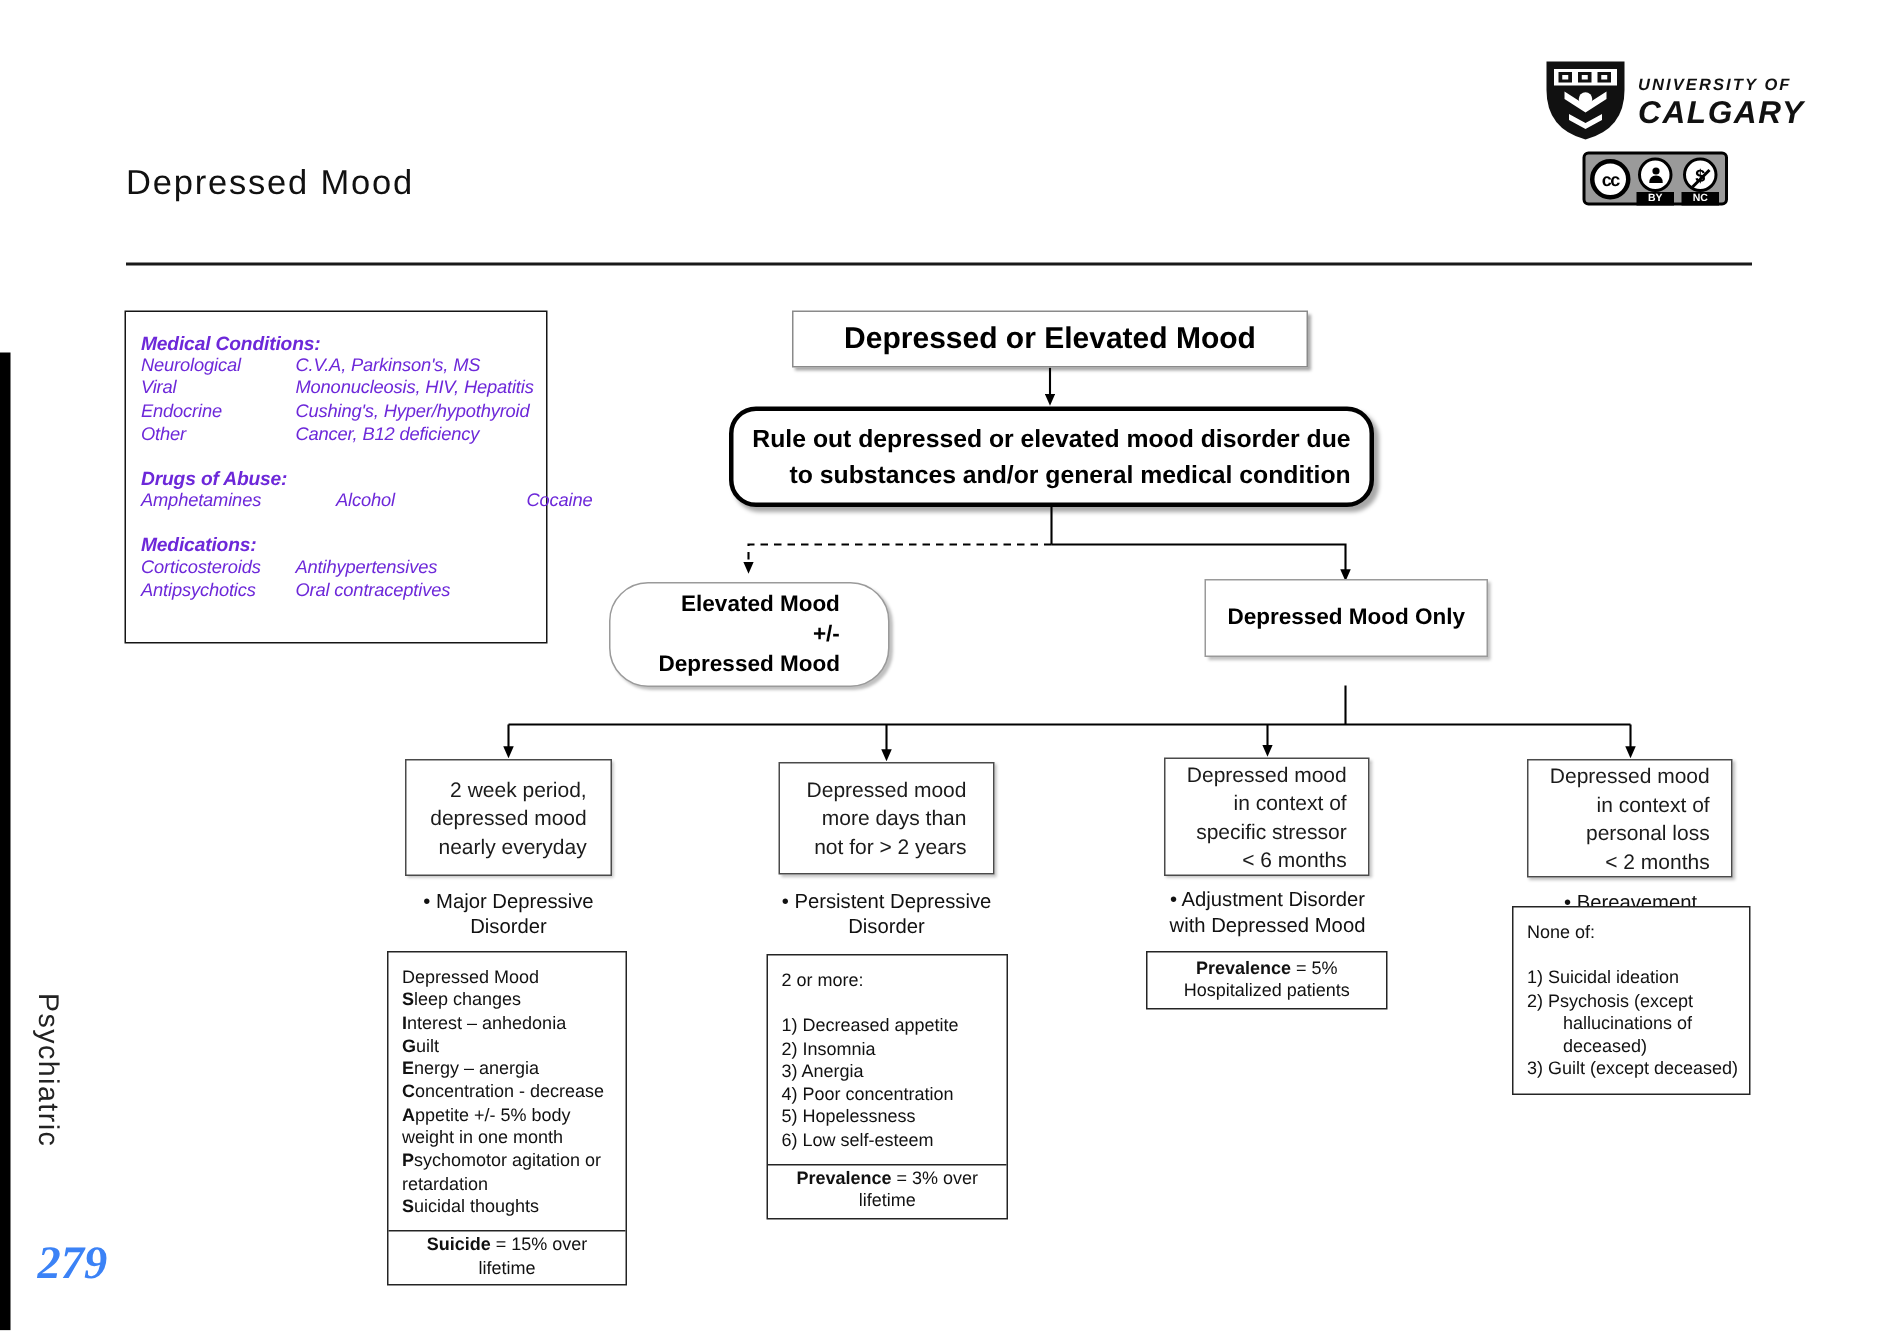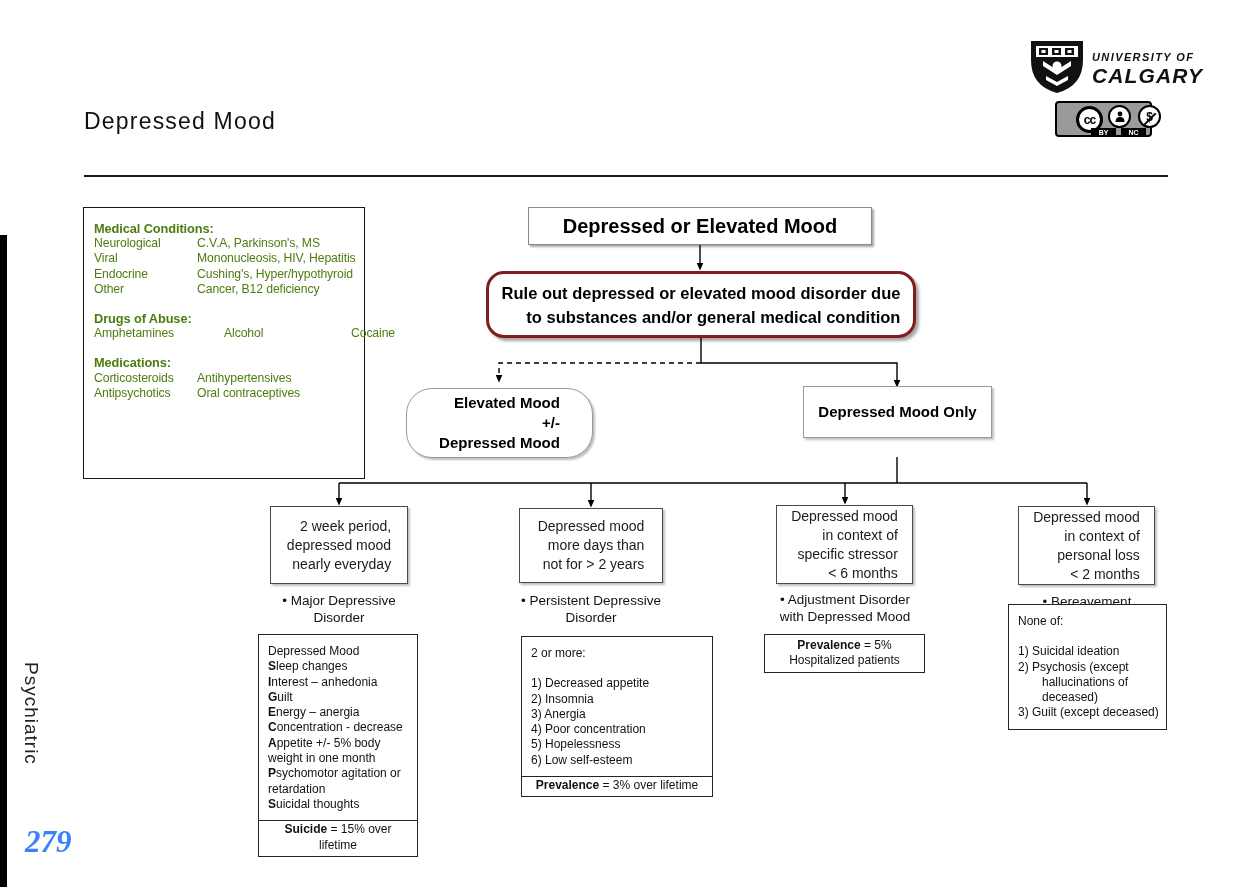--- a/index.html
+++ b/index.html
@@ -12,51 +12,51 @@
   .hrule{position:absolute;left:84px;top:175px;width:1084px;border-top:2px solid #1a1a1a;}
   
   .logo{position:absolute;left:1029px;top:40px;display:flex;align-items:center;font-style:italic;}
   .wordmark{margin-left:7px;}
   .wm1{font-size:11px;font-weight:bold;letter-spacing:1.4px;color:#111;}
   .wm2{font-size:21px;font-weight:bold;letter-spacing:1.1px;color:#111;margin-top:1px;}
   
   .ccbadge{position:absolute;left:1055px;top:101px;width:97px;height:36px;background:#9a9a9a;
            border:2px solid #000;border-radius:4px;box-sizing:border-box;}
   .circ{position:absolute;background:#fff;border-radius:50%;display:flex;align-items:center;
-        justify-content:center;box-sizing:border-box;margin-left:16px;}
+        justify-content:center;box-sizing:border-box;}
   .cc-big{left:3px;top:3px;width:27px;height:27px;border:3px solid #000;font-size:12px;
           font-weight:bold;letter-spacing:-1px;color:#000;}
   .cc-sm{width:23px;height:23px;border:2.5px solid #000;top:2px;}
   .by-c{left:35px;} .nc-c{left:65px;}
   .chip{position:absolute;top:25px;width:25px;height:9px;background:#000;color:#fff;
         font-size:7px;font-weight:bold;text-align:center;line-height:9px;}
   .by-l{left:34px;} .nc-l{left:64px;}
   .nc-g{position:relative;font-size:12px;font-weight:bold;color:#000;}
   .nc-g::after{content:"";position:absolute;left:-4px;top:8px;width:16px;height:2px;
                background:#000;transform:rotate(-45deg);}
   
   .sidebar-bar{position:absolute;left:0;top:235px;width:7px;height:652px;background:#000;}
   .sidebar-label{position:absolute;left:20px;top:662px;writing-mode:vertical-rl;
                  font-size:19px;letter-spacing:1px;color:#222;}
   .page-num{position:absolute;left:25px;top:824px;font-family:"Liberation Serif",serif;
             font-style:italic;font-weight:bold;font-size:31px;color:#3b82f6;}
   
-  .med-box{position:absolute;left:83px;top:207px;width:282px;height:272px;border:1.5px solid #151515;
+  .med-box{position:absolute;left:83px;top:207px;width:282px;height:222px;border:1.5px solid #151515;
            box-sizing:border-box;padding:13px 4px 10px 10px;font-size:12.2px;line-height:15.2px;
-           letter-spacing:-0.1px;color:#4d7c0f;}
+           letter-spacing:-0.1px;color:#6d28d9;font-style:italic;}
   .med-title{font-weight:bold;font-size:12.8px;}
   .med-row{display:grid;grid-template-columns:103px 1fr;}
   .drugs-row{display:grid;grid-template-columns:103px 100px 1fr;gap:27px;}
   .med-gap{height:14px;}
   
   .fbox{position:absolute;background:#fff;display:flex;align-items:center;justify-content:center;
         text-align:right;box-sizing:border-box;white-space:pre-line;}
   .root{left:528px;top:207px;width:344px;height:38px;border:1px solid #8a8a8a;
         font-size:20px;font-weight:bold;color:#000;box-shadow:2px 2px 2px rgba(0,0,0,0.35);}
-  .ruleout{left:486px;top:271px;width:430px;height:67px;border:3px solid #7f1d1d;border-radius:18px;
+  .ruleout{left:486px;top:271px;width:430px;height:67px;border:3px solid #000000;border-radius:18px;
            font-size:16.5px;font-weight:bold;line-height:24px;color:#000;
            box-shadow:3px 3px 3px rgba(0,0,0,0.35);}
   .branch{font-size:15px;font-weight:bold;line-height:20px;border:1px solid #9a9a9a;color:#000;
           box-shadow:2px 2px 2px rgba(0,0,0,0.25);}
   .branchL{left:406px;top:388px;width:187px;height:70px;border-radius:26px;}
   .branchR{left:803px;top:386px;width:189px;height:52px;}
   .crit{font-size:14px;line-height:19px;border:1.5px solid #4a4a4a;
         box-shadow:1.5px 1.5px 2px rgba(0,0,0,0.25);}
   .crit1{left:270px;top:506px;width:138px;height:78px;}
   .crit2{left:519px;top:508px;width:144px;height:75px;}
@@ -67,21 +67,21 @@
   .dx1{left:254px;top:592px;width:170px;}
   .dx2{left:506px;top:592px;width:170px;}
   .dx3{left:752px;top:591px;width:186px;}
   .dx4{left:1002px;top:593px;width:170px;}
   
   .detail{position:absolute;border:1.5px solid #242424;background:#fff;box-sizing:border-box;
           font-size:12px;line-height:15.3px;color:#111;}
   .detail .body{padding:9px 6px 8px 9px;}
   .detail .foot{border-top:1.5px solid #242424;text-align:center;padding:1px 6px 3px 6px;}
   .mdd-box{left:258px;top:634px;width:160px;}
-  .pdd-box{left:511px;top:636px;width:192px;margin-left:10px;}
+  .pdd-box{left:511px;top:636px;width:161px;}
   .adj-box{left:764px;top:634px;width:161px;text-align:center;padding:3px 4px;}
   .ber-box{left:1008px;top:604px;width:159px;}
   .blankline{height:15px;}
   .indent{padding-left:24px;}
   
   .connectors{position:absolute;left:0;top:0;pointer-events:none;}
 </style>
 </head>
 <body>
 

